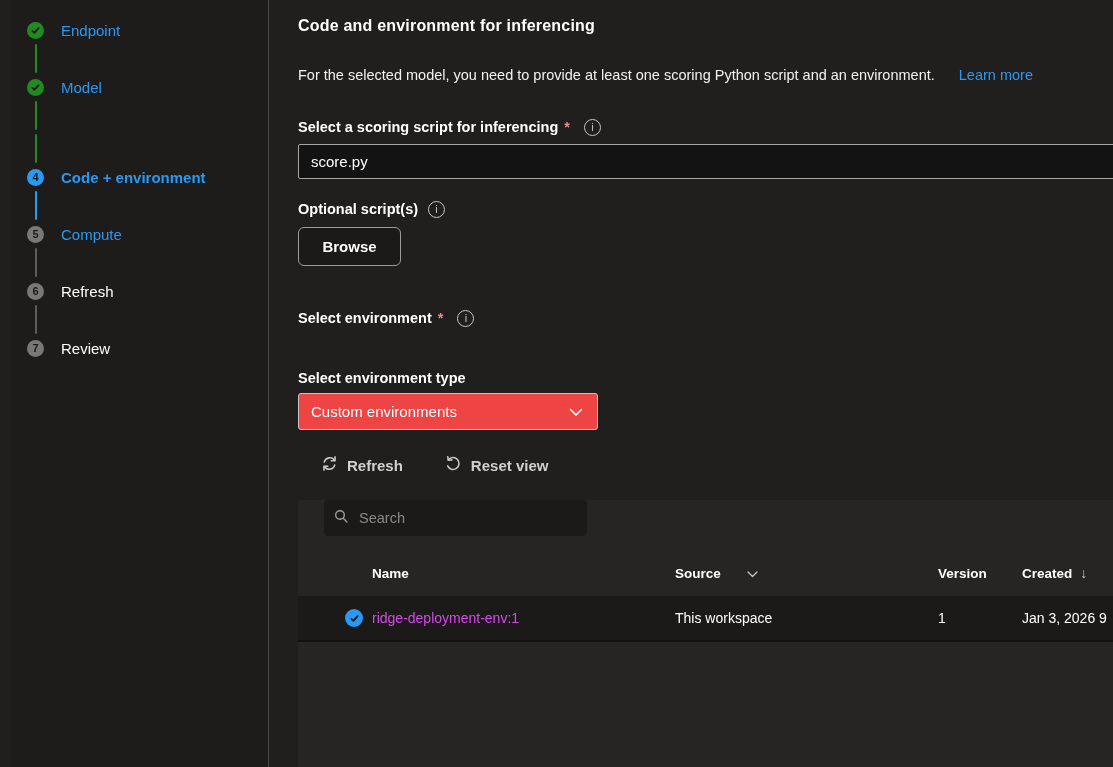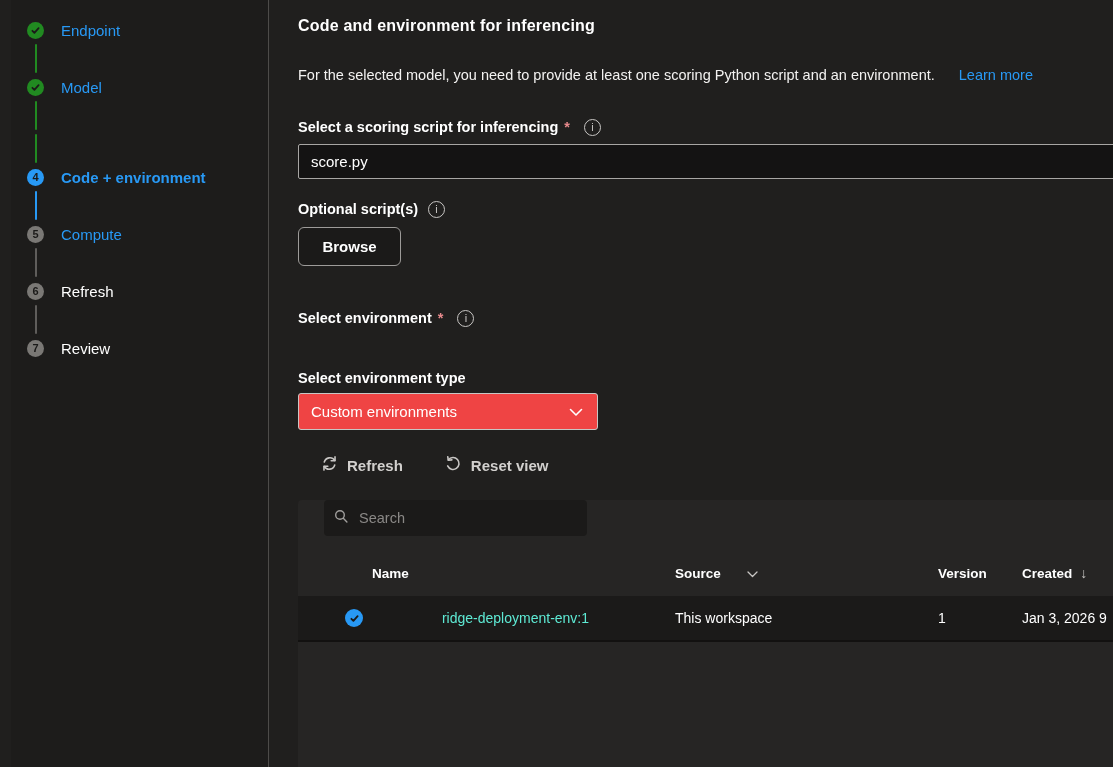--- a/index.html
+++ b/index.html
@@ -98,21 +98,21 @@
   .col-check   { width: 74px;  flex: 0 0 74px;  display: flex; padding-left: 47px; }
   .col-name    { width: 287px; flex: 0 0 287px; }
   .col-source  { width: 263px; flex: 0 0 263px; display: flex; align-items: center; gap: 26px; margin-left: 16px; }
   .col-version { width: 84px;  flex: 0 0 84px; }
   .col-created { width: 220px; flex: 0 0 220px; display: flex; align-items: center; gap: 8px; white-space: nowrap; }
   .sort-arrow { color: #c8c6c4; font-size: 14px; font-weight: 400; }
   .radio-checked {
     width: 18px; height: 18px; border-radius: 50%; background: #2899f5;
     display: flex; align-items: center; justify-content: center; cursor: pointer;
   }
-  .row-link { color: #5eead4; cursor: pointer; text-align: center; }
+  .row-link { color: #d946ef; cursor: pointer; }
   .muted-stroke { stroke: #c8c6c4; }
 </style>
 </head>
 <body>
 
 <div class="app">
 
   <aside class="sidebar">
 
     <div class="step">

